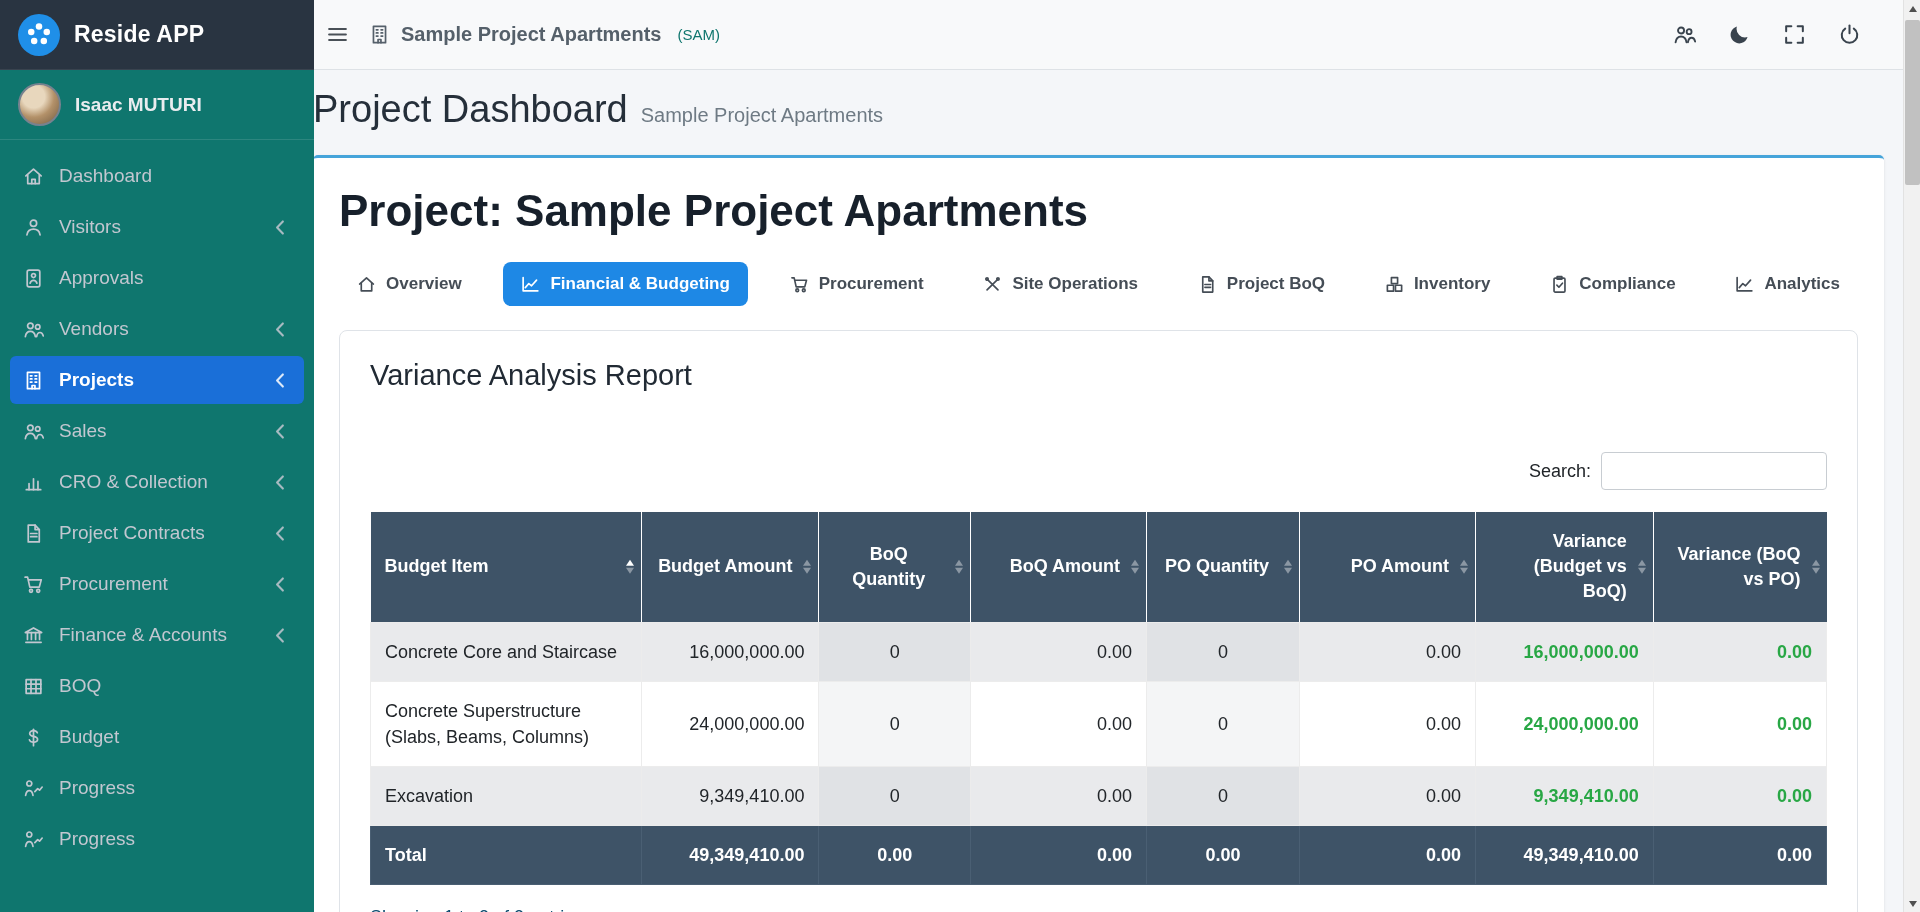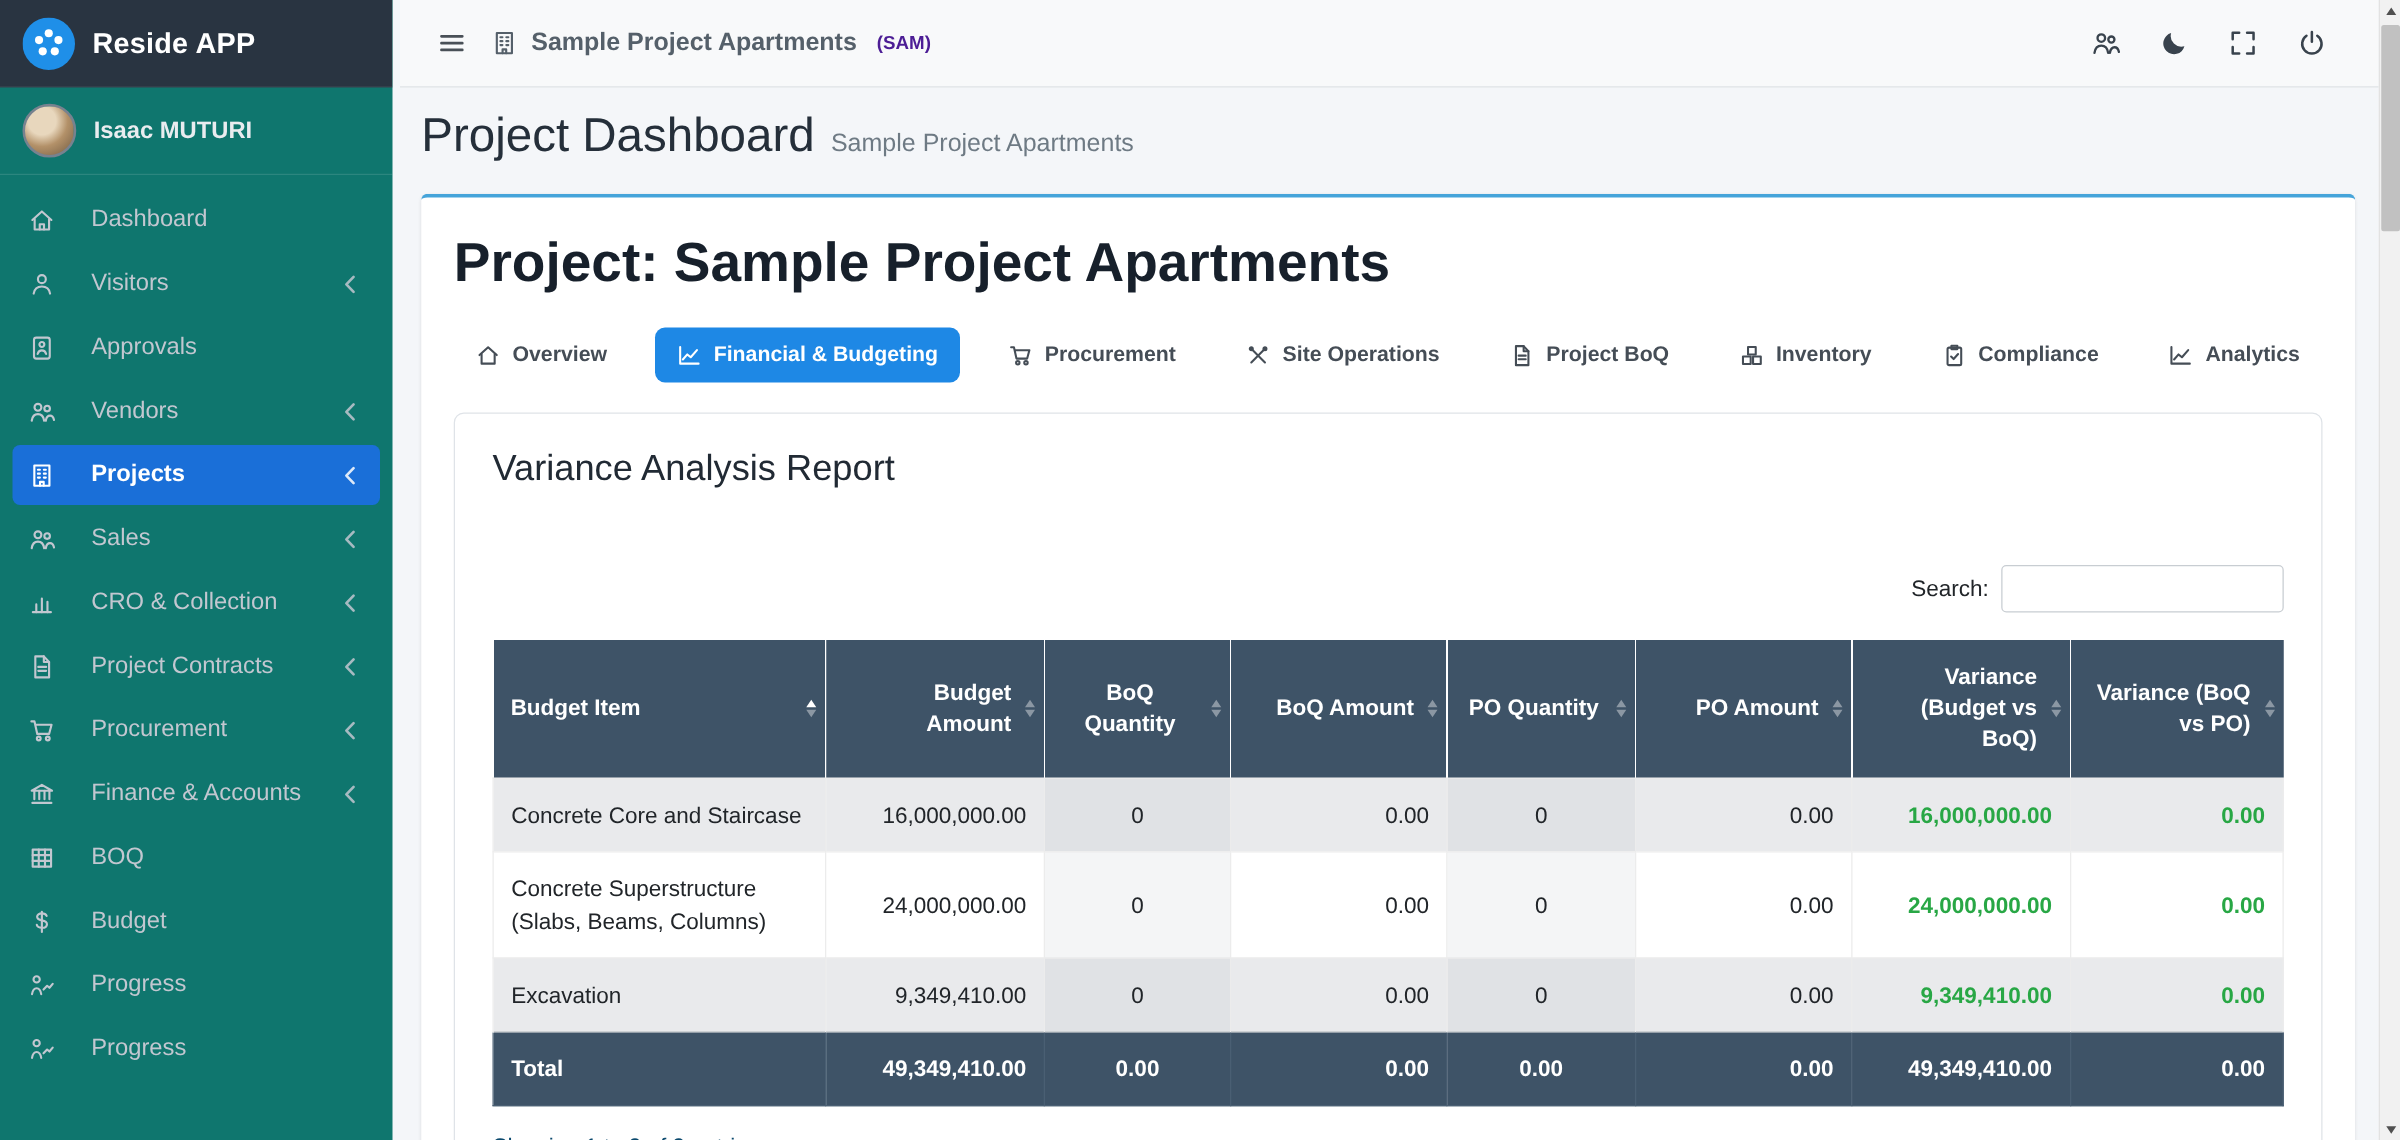--- a/index.html
+++ b/index.html
@@ -11,33 +11,33 @@
 
   
   .sidebar{position:absolute;left:0;top:0;width:314px;height:912px;background:#0f766e;z-index:5;overflow:hidden}
   .brand{height:70px;display:flex;align-items:center;gap:14px;padding:0 18px;background:#293441;border-bottom:1px solid rgba(255,255,255,.08)}
   .logo{width:42px;height:42px}
   .brand-name{color:#fff;font-size:23px;font-weight:700;letter-spacing:.2px}
   .user-panel{display:flex;align-items:center;gap:14px;padding:13px 18px;border-bottom:1px solid rgba(255,255,255,.12)}
   .avatar{width:43px;height:43px;border-radius:50%;background:radial-gradient(circle at 35% 30%,#e8d7bd 0 30%,#b39169 55%,#6f5940 100%);border:2px solid #77828f}
   .user-name{color:#e9ecef;font-size:19px;font-weight:600}
   .menu{padding:12px 10px}
-  .s-item{display:flex;align-items:center;gap:29px;padding:13px 13px;color:#c2c7d0;font-size:19px;border-radius:6px;margin-bottom:3px;cursor:pointer}
+  .s-item{display:flex;align-items:center;gap:15px;padding:13px 13px;color:#c2c7d0;font-size:19px;border-radius:6px;margin-bottom:3px;cursor:pointer}
   .s-item .ic{width:21px;height:21px}
   .s-label{flex:1;white-space:nowrap}
   .chev{width:15px;height:15px;opacity:.85}
   .s-item.active{background:#1a6fd8;color:#fff;font-weight:600}
 
   
-  .main{position:absolute;left:320px;top:0;right:17px;height:732px}
+  .main{position:absolute;left:296px;top:0;right:17px;height:732px}
   .navbar{height:70px;background:#f8f9fa;border-bottom:1px solid #dee2e6;display:flex;align-items:center;padding:0 42px 0 30px;gap:20px}
   .hamburger{width:23px;height:23px;color:#495057;cursor:pointer}
   .nav-title{display:flex;align-items:center;gap:11px;color:#55606a;font-size:20px;font-weight:600}
   .nav-title .ic{width:21px;height:21px}
-  .nav-code{font-size:15px;color:#4c1d95;font-weight:700;margin-left:5px}
+  .nav-code{font-size:15px;color:#0f766e;font-weight:400;margin-left:5px}
   .nav-right{margin-left:auto;display:flex;align-items:center;gap:32px;color:#39434d}
   .nav-right .ic{width:23px;height:23px;cursor:pointer}
 
   .page-head{display:flex;justify-content:space-between;padding:18px 20px 24px 17px}
   .page-title{font-size:38px;font-weight:500;color:#252f3a;display:flex;align-items:baseline}
   .page-sub{font-size:20px;color:#6e7a84;font-weight:400;margin-left:13px}
   .crumbs{font-size:17px;color:#6c757d;white-space:nowrap}
   .crumbs a{color:#007bff;text-decoration:none;cursor:pointer}
   .crumb-sep{margin:0 9px;color:#6c757d}
 

